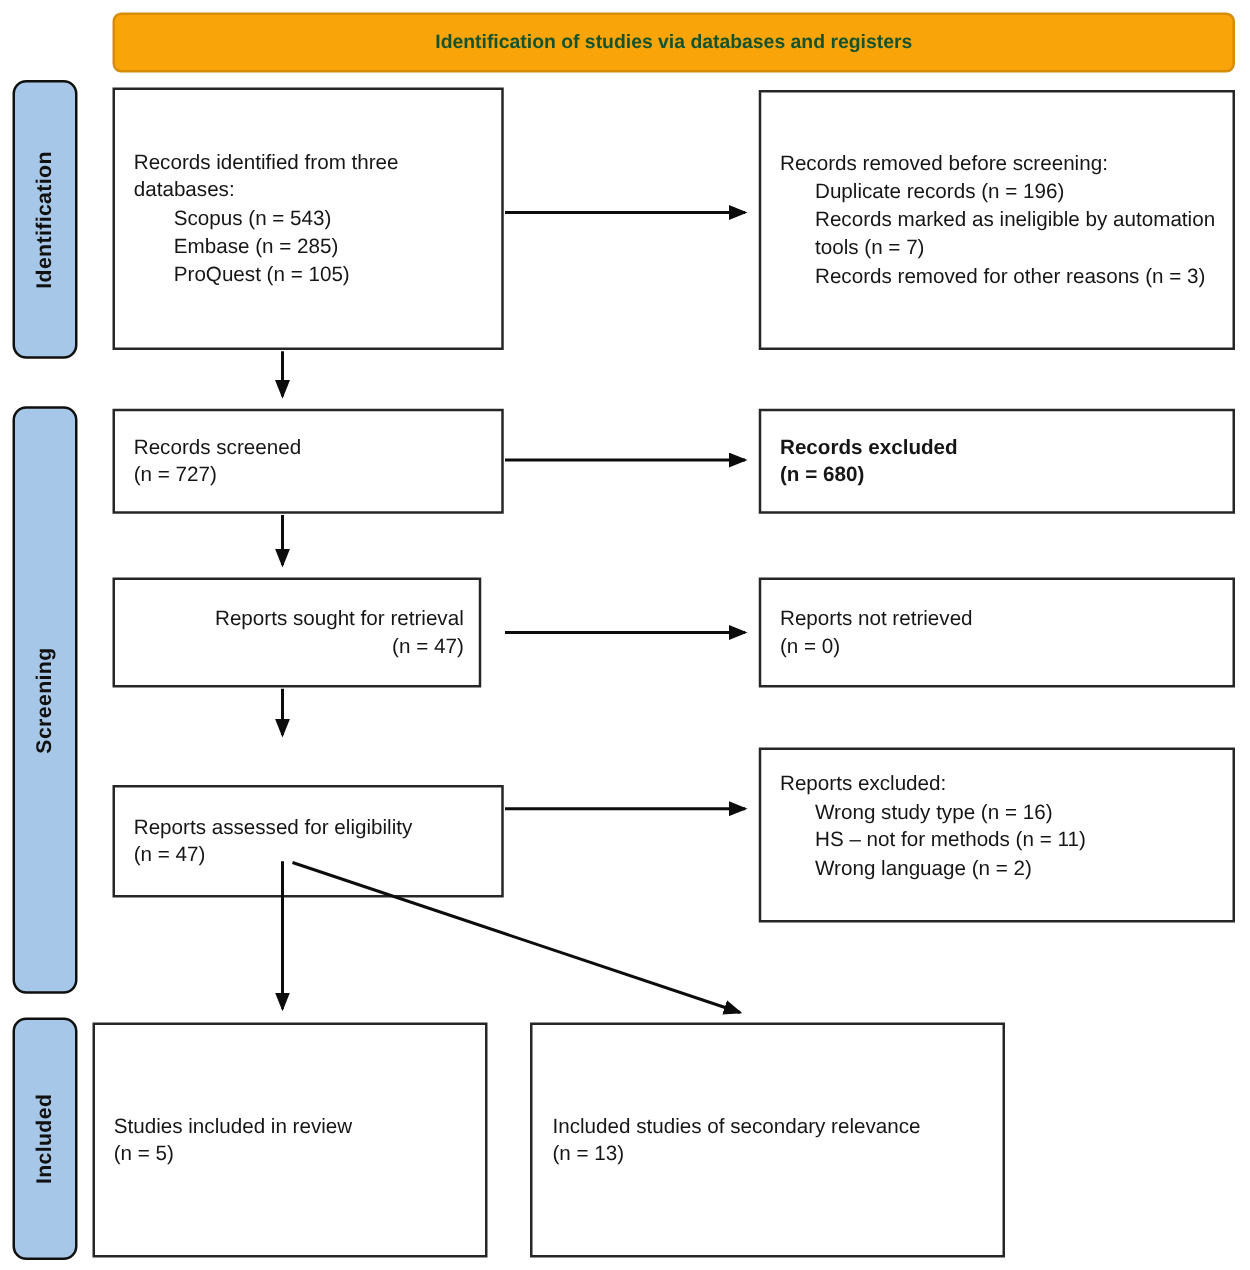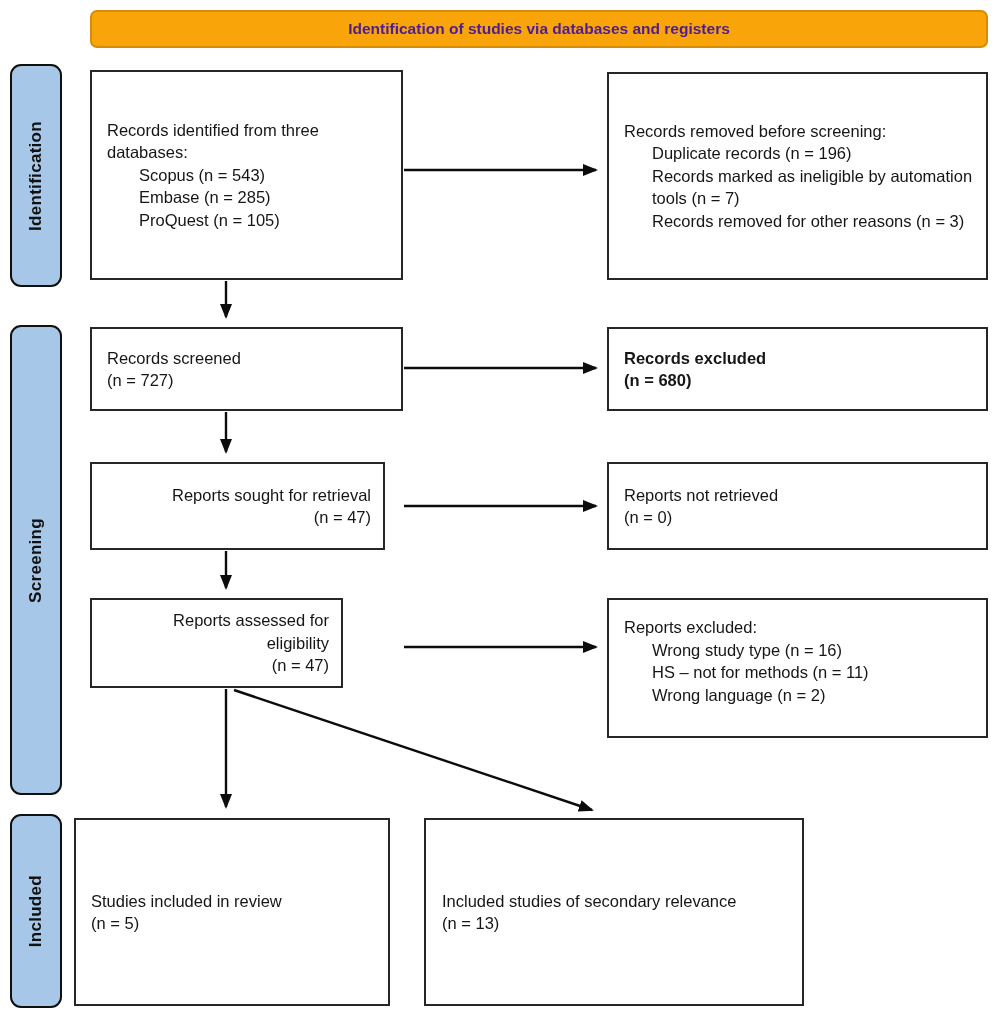--- a/index.html
+++ b/index.html
@@ -3,27 +3,27 @@
 <meta charset="utf-8">
 <style>
   html,body{margin:0;padding:0;background:#ffffff;}
   body{
     position:relative;
     width:1000px;height:1016px;
     font-family:"Liberation Sans","DejaVu Sans",sans-serif;
     color:#161616;
   }
   .banner{
-    position:absolute;left:90px;top:10px;width:898px;height:38px;
+    position:absolute;left:90px;top:10px;width:898px;height:48px;
     background:#f9a409;
     border:2px solid #d78c06;
     border-radius:7px;
     box-sizing:border-box;
     display:flex;align-items:center;justify-content:center;
-    font-weight:bold;font-size:15.5px;color:#4c1d95;
+    font-weight:bold;font-size:15.5px;color:#14532d;
   }
   .stage{
     position:absolute;left:10px;width:52px;
     background:#a6c7e7;
     border:2px solid #10100f;
     border-radius:11px;
     box-sizing:border-box;
     display:flex;align-items:center;justify-content:center;
   }
   .stage span{
@@ -98,21 +98,21 @@
 <div class="box" style="left:90px;top:462px;width:295px;height:88px;text-align:right;">
   <div>Reports sought for retrieval</div>
   <div>(n = 47)</div>
 </div>
 
 <div class="box" style="left:607px;top:462px;width:381px;height:88px;">
   <div>Reports not retrieved</div>
   <div>(n = 0)</div>
 </div>
 
-<div class="box" style="left:90px;top:598px;width:253px;height:90px;text-align:right;">
+<div class="box" style="left:90px;top:628px;width:313px;height:90px;">
   <div>Reports assessed for eligibility</div>
   <div>(n = 47)</div>
 </div>
 
 <div class="box top-align" style="left:607px;top:598px;width:381px;height:140px;">
   <div>Reports excluded:</div>
   <div class="indent-sm">Wrong study type (n = 16)</div>
   <div class="indent-sm">HS – not for methods (n = 11)</div>
   <div class="indent-sm">Wrong language (n = 2)</div>
 </div>

